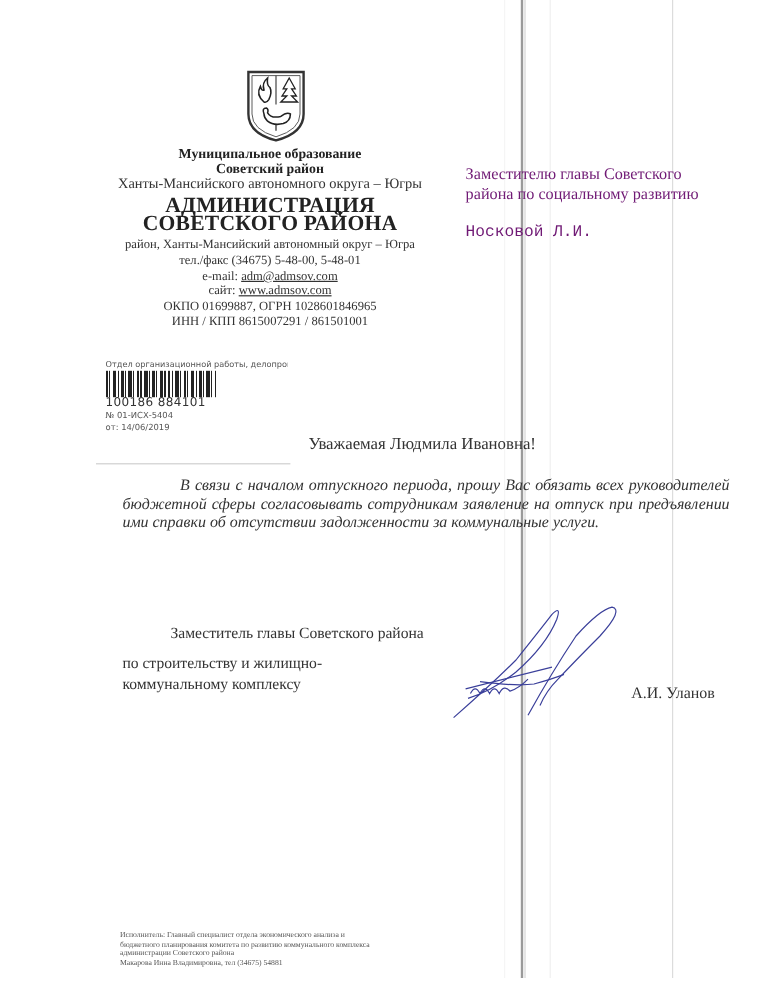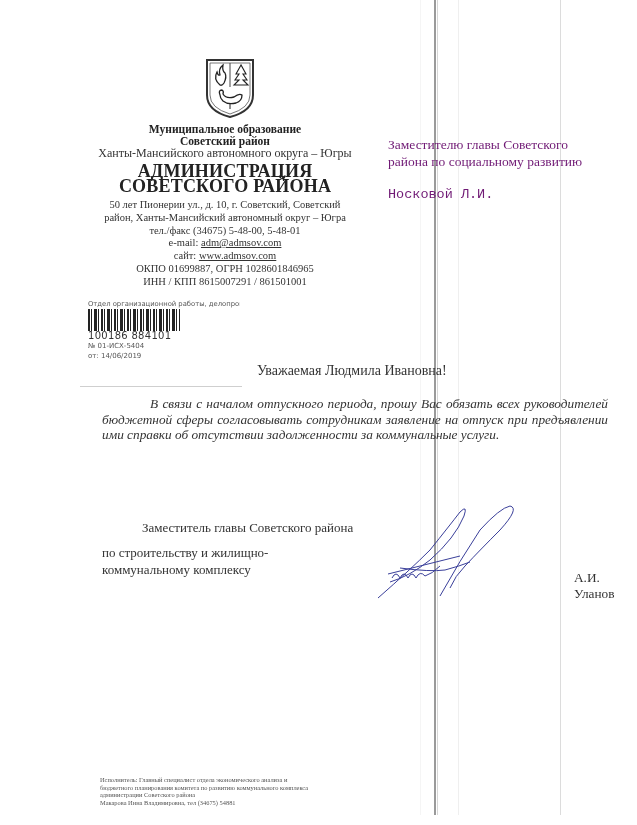--- a/index.html
+++ b/index.html
@@ -49,21 +49,20 @@
   </svg>
 </div>
 
 <div class="abs hdr hdr-bold" style="top:123px;">Муниципальное образование</div>
 <div class="abs hdr hdr-bold" style="top:135px;">Советский район</div>
 <div class="abs hdr hdr-reg" style="top:147px;">Ханты-Мансийского автономного округа – Югры</div>
 <div class="abs hdr adm" style="top:163px;">АДМИНИСТРАЦИЯ</div>
 <div class="abs hdr adm" style="top:178px;">СОВЕТСКОГО РАЙОНА</div>
 
 <div class="abs hdr addr" style="top:199px;">
-  <div>50 лет Пионерии ул., д. 10,  г. Советский, Советский</div>
   <div>район, Ханты-Мансийский автономный округ – Югра</div>
   <div>тел./факс (34675) 5-48-00, 5-48-01</div>
   <div><span>e-mail: </span><a>adm@admsov.com</a></div>
   <div><span>сайт: </span><a>www.admsov.com</a></div>
   <div>ОКПО 01699887, ОГРН 1028601846965</div>
   <div>ИНН / КПП 8615007291 / 861501001</div>
 </div>
 
 <div class="abs sticker" style="top:300px;width:160px;">
   <div style="font-size:6.8px;line-height:8px;white-space:nowrap;overflow:hidden;width:152px;">Отдел организационной работы, делопрон</div>
@@ -94,20 +93,20 @@
     <g fill="none" stroke="#3a3f9a" stroke-width="1">
       <path d="M8 98 Q40 70 60 50 Q80 25 90 12 Q98 4 94 16 Q85 38 60 60 Q40 76 20 82"></path>
       <path d="M30 68 Q60 72 75 70 Q90 66 100 62"></path>
       <path d="M22 78 Q26 70 30 78 Q34 70 38 78 Q42 70 46 78 Q50 70 55 76 Q62 74 70 66"></path>
       <path d="M70 96 Q90 60 110 30 Q130 8 140 6 Q150 8 130 30 Q110 50 95 66 Q85 76 80 88"></path>
       <path d="M18 74 L90 56"></path>
     </g>
   </svg>
 </div>
 
-<div class="abs" style="left:526px;top:570px;font-size:13.3px;color:#333;margin-left:48px;">А.И. Уланов</div>
+<div class="abs" style="left:526px;top:570px;font-size:13.3px;color:#333;">А.И. Уланов</div>
 
 <div class="abs footer" style="top:776px;">
   <div>Исполнитель: Главный специалист отдела экономического анализа и</div>
   <div>бюджетного планирования комитета по развитию коммунального комплекса</div>
   <div>администрации Советского района</div>
   <div>Макарова Инна Владимировна, тел (34675) 54881</div>
 </div>
 
 </body></html>

